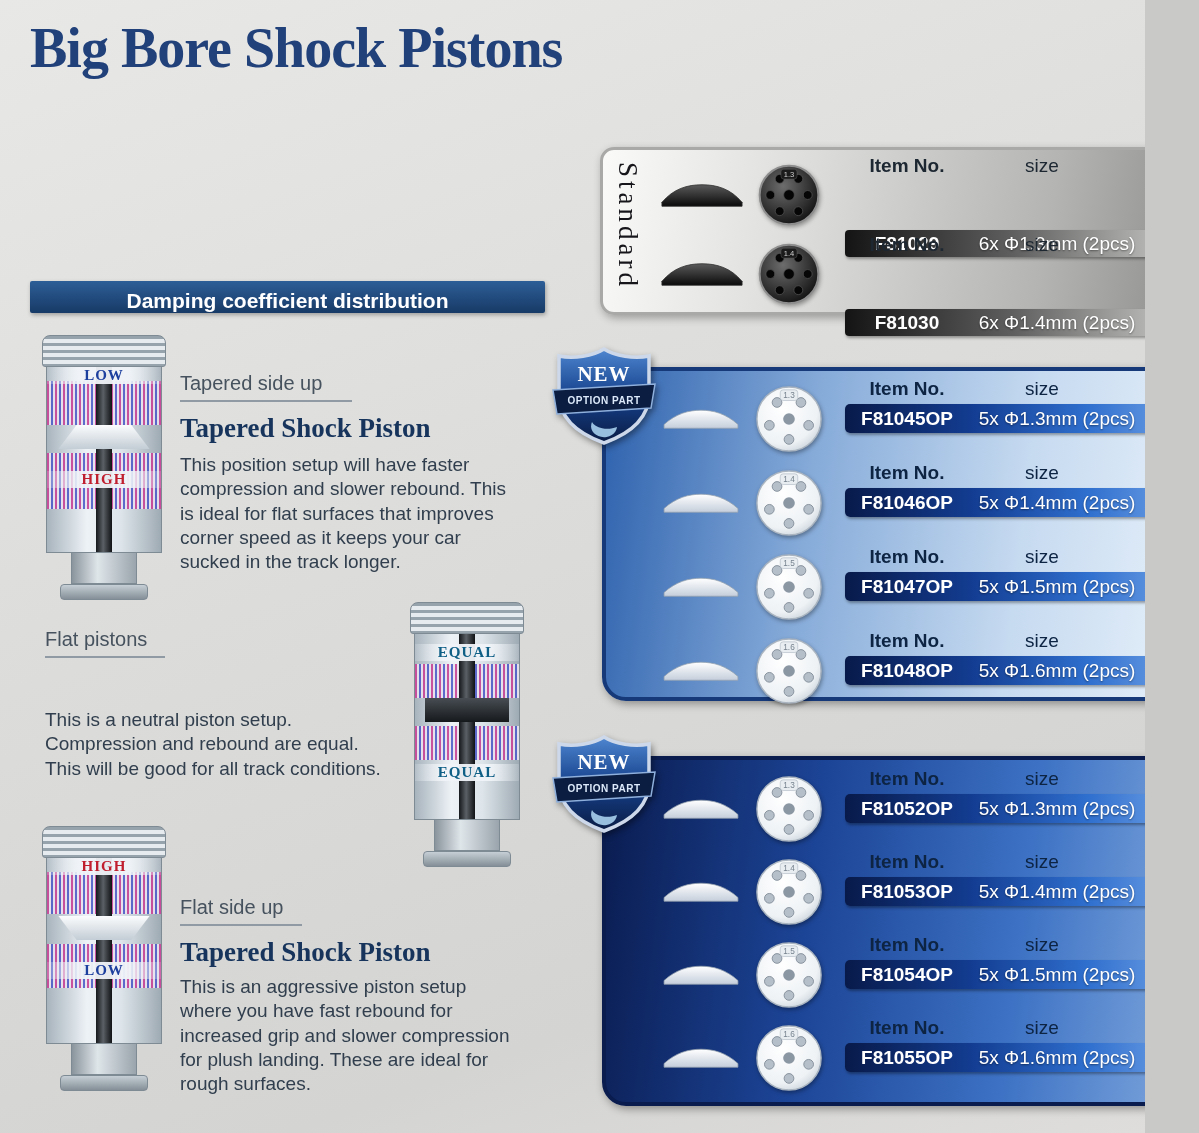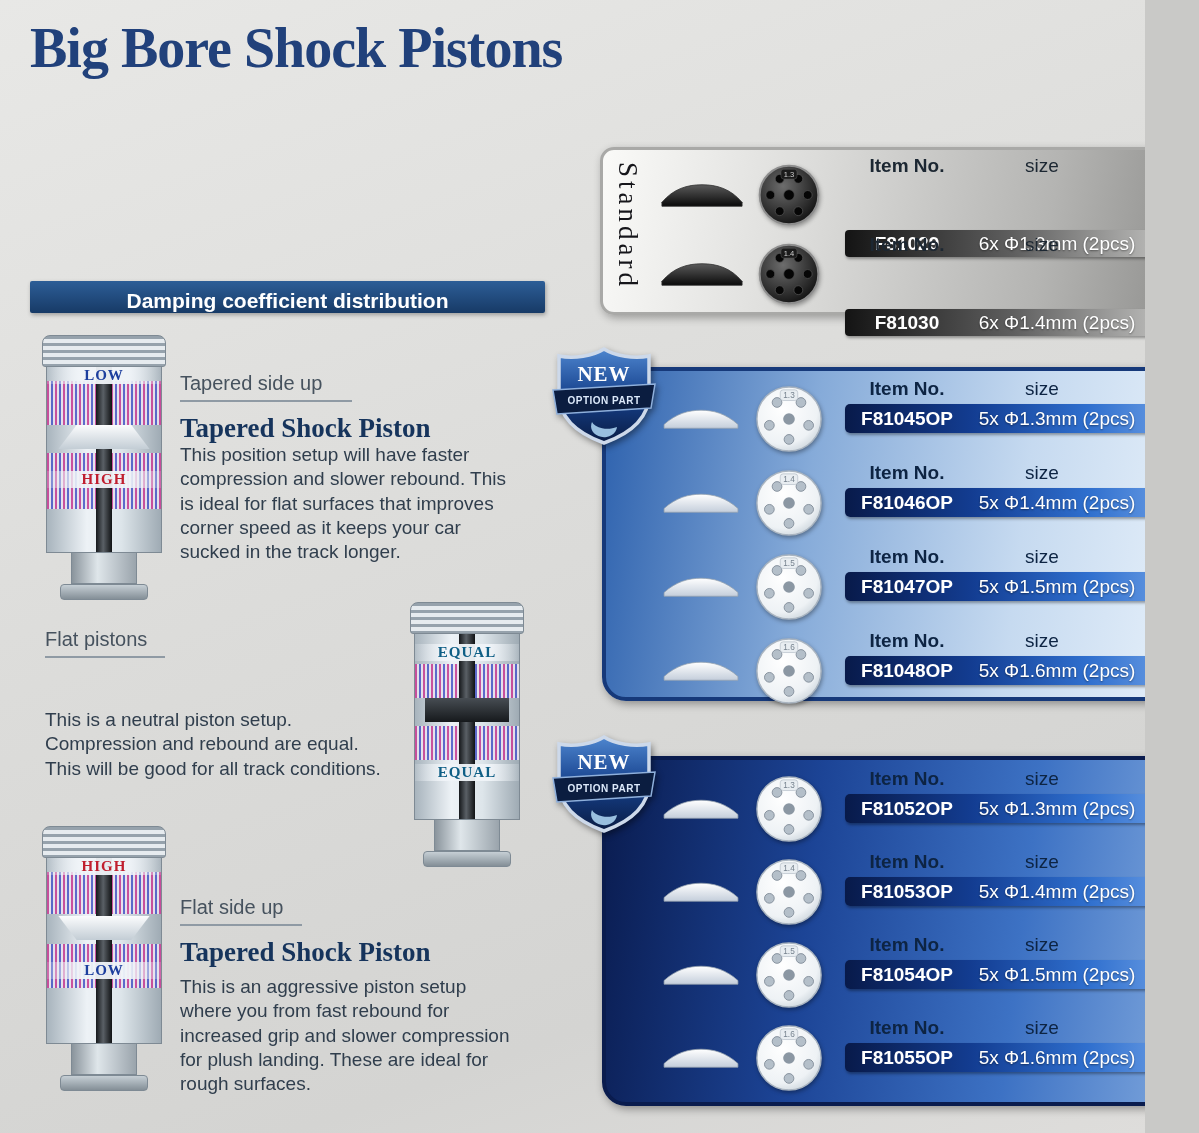--- a/index.html
+++ b/index.html
@@ -462,22 +462,22 @@
       <div class="disc down"></div>
       <span class="slabel ltop high">HIGH</span>
       <span class="slabel lbot low">LOW</span>
     </div>
     <div class="neck"></div>
     <div class="foot"></div>
   </div>
 
   <h2 class="kicker" style="left:180px;top:372px;width:172px">Tapered side up</h2>
   <h3 class="heading" style="left:180px;top:413px">Tapered Shock Piston</h3>
-  <p class="copy" style="left:180px;top:443px;width:334px">This position setup will have faster compression and slower rebound. This is ideal for flat surfaces that improves corner speed as it keeps your car sucked in the track longer.</p>
+  <p class="copy" style="left:180px;top:453px;width:334px">This position setup will have faster compression and slower rebound. This is ideal for flat surfaces that improves corner speed as it keeps your car sucked in the track longer.</p>
 
   <h2 class="kicker" style="left:45px;top:628px;width:120px">Flat pistons</h2>
   <p class="copy" style="left:45px;top:708px;width:350px">This is a neutral piston setup. Compression and rebound are equal. This will be good for all track conditions.</p>
 
   <h2 class="kicker" style="left:180px;top:896px;width:122px">Flat side up</h2>
   <h3 class="heading" style="left:180px;top:937px">Tapered Shock Piston</h3>
-  <p class="copy" style="left:180px;top:975px;width:336px">This is an aggressive piston setup where you from fast rebound for increased grip and slower compression for plush landing. These are ideal for rough surfaces.</p>
+  <p class="copy" style="left:180px;top:975px;width:336px">This is an aggressive piston setup where you have fast rebound for increased grip and slower compression for plush landing. These are ideal for rough surfaces.</p>
 
 </div>
 
 </body></html>

